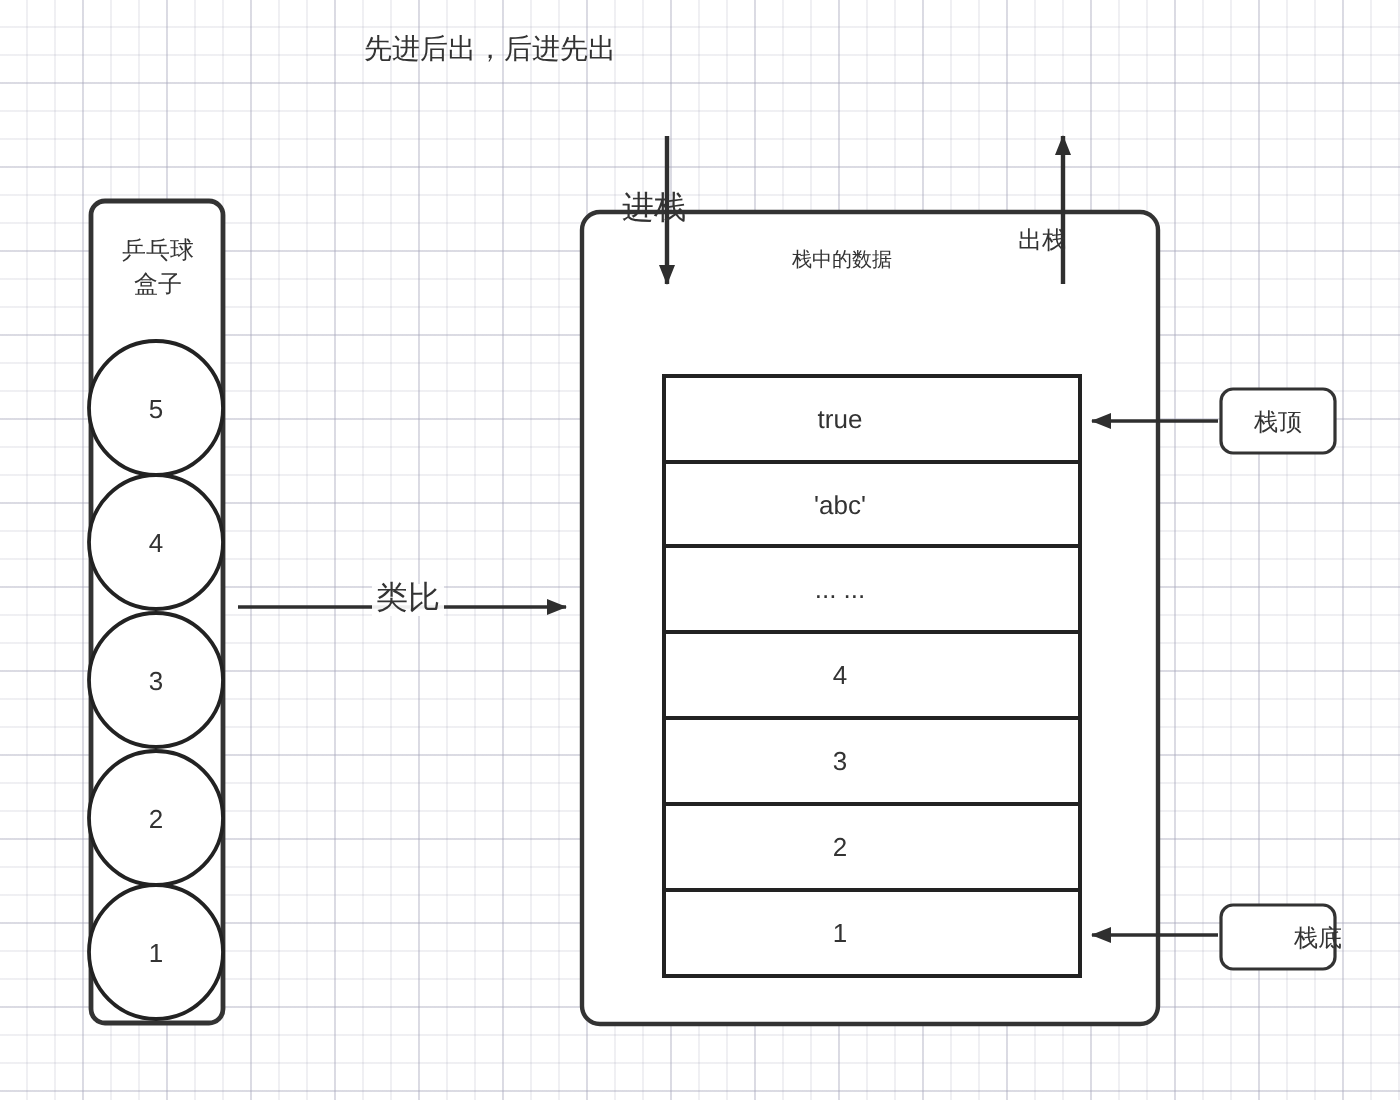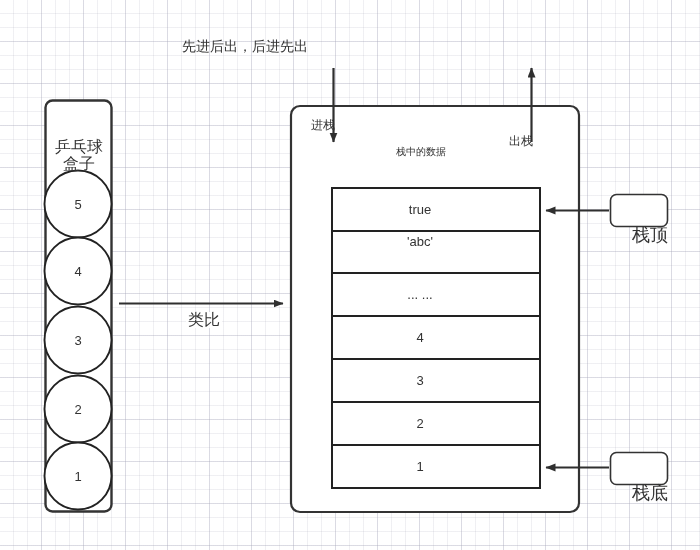--- a/index.html
+++ b/index.html
@@ -35,49 +35,48 @@
     overflow: visible;
   }
   .lbl {
     position: absolute;
     color: #333333;
     font-size: 13px;
     line-height: 16px;
     white-space: nowrap;
   }
   .cjk {
-    font-family: Liberation Sans, sans-serif;
-    margin-top: 20px;
+    font-family: Liberation Mono, monospace;
   }
   #title {
     left: 182px;
     top: 18px;
     font-size: 14px;
     color: #333333;
   }
   #box-caption {
     left: 54px;
     top: 118px;
     width: 50px;
     text-align: center;
     white-space: normal;
-    font-size: 16px;
+    font-size: 12px;
     line-height: 17px;
   }
   .ball-num {
     position: absolute;
     width: 68px;
     text-align: center;
     font-size: 13px;
     color: #333333;
   }
   #push-label {
     left: 311px;
     top: 97px;
-    font-size: 12px;
+    font-size: 16px;
   }
   #pop-label {
     left: 509px;
     top: 113px;
     font-size: 12px;
   }
   #stack-title {
     left: 396px;
     top: 124px;
     font-size: 10px;
@@ -93,26 +92,26 @@
     position: absolute;
     left: 332px;
     width: 176px;
     text-align: center;
     font-size: 13px;
     color: #333333;
   }
   .callout-text {
     position: absolute;
     width: 58px;
-    text-align: right;
-    font-size: 18px;
+    text-align: center;
+    font-size: 12px;
     color: #333333;
   }
   #top-callout-text { left: 610px; top: 203px; }
-  #bottom-callout-text { left: 610px; top: 461px; }
+  #bottom-callout-text { left: 610px; top: 461px; padding-left: 20px; }
 </style>
 </head>
 <body>
 
 <div id="canvas">
 
   <svg class="layer" viewBox="0 0 700 550">
     <defs>
       <marker id="arrowFilled" markerWidth="11" markerHeight="11" refX="9.5" refY="4" orient="auto" markerUnits="userSpaceOnUse">
         <path d="M0,0 L10,4 L0,8 z" fill="#2f2f2f"></path>
@@ -165,21 +164,21 @@
   <div class="ball-num" style="left:44px; top:402px;">2</div>
   <div class="ball-num" style="left:44px; top:469px;">1</div>
 
   <div class="lbl cjk" id="analogy-label">类比</div>
 
   <div class="lbl cjk" id="push-label">进栈</div>
   <div class="lbl cjk" id="pop-label">出栈</div>
   <div class="lbl cjk" id="stack-title">栈中的数据</div>
 
   <div class="cell-text" style="top:202px;">true</div>
-  <div class="cell-text" style="top:234px;">'abc'</div>
+  <div class="cell-text" style="top:245px;">'abc'</div>
   <div class="cell-text" style="top:287px;">... ...</div>
   <div class="cell-text" style="top:330px;">4</div>
   <div class="cell-text" style="top:373px;">3</div>
   <div class="cell-text" style="top:416px;">2</div>
   <div class="cell-text" style="top:459px;">1</div>
 
   <div class="callout-text cjk" id="top-callout-text">栈顶</div>
   <div class="callout-text cjk" id="bottom-callout-text">栈底</div>
 
 </div>

